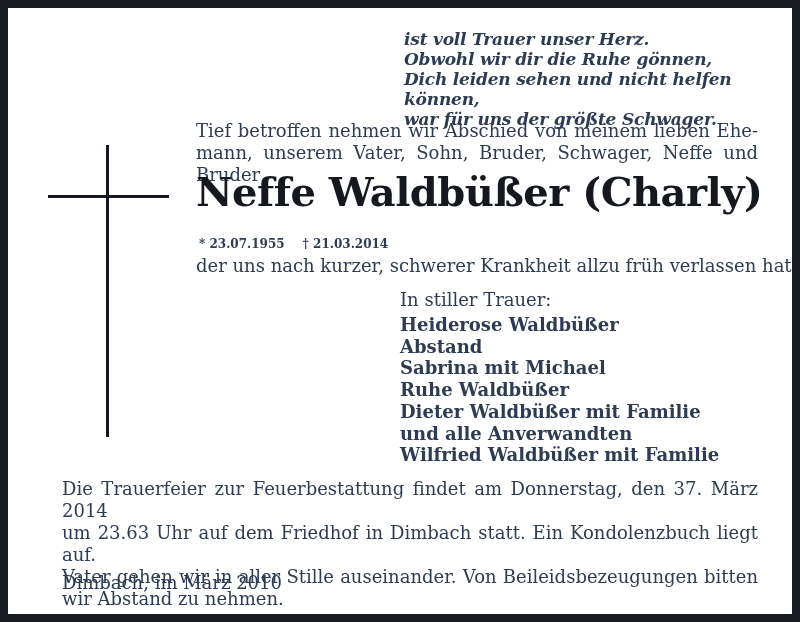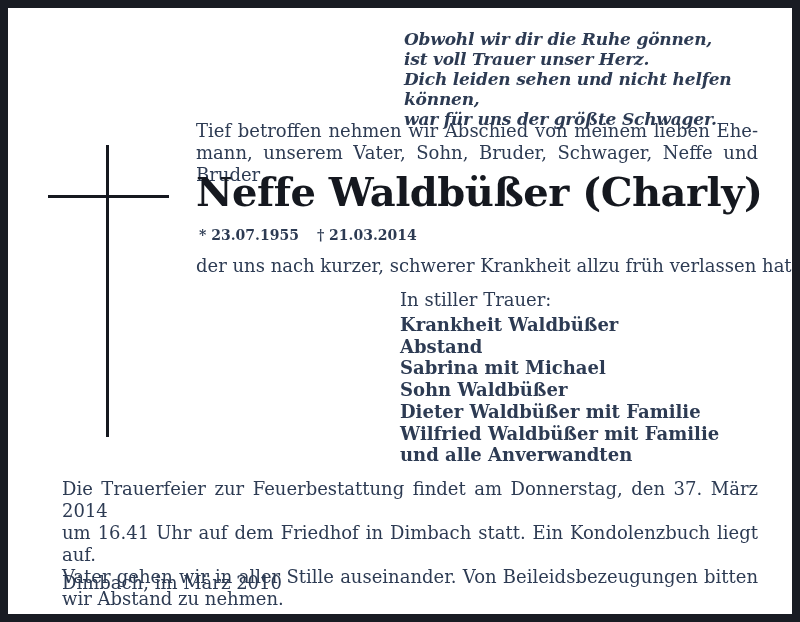--- a/index.html
+++ b/index.html
@@ -18,41 +18,41 @@
   
   .cross-v{left:98px; top:137px; width:3px; height:292px; background:var(--ink_strong);}
   .cross-h{left:40px; top:187px; width:121px; height:3px; background:var(--ink_strong);}
   
   .intro{left:188px; top:112px; width:562px; font-size:18px; line-height:22px;}
   .just{text-align:justify; text-align-last:justify;}
   
   .title{left:188px; top:162px; font-size:40px; line-height:44px; font-weight:bold;
          color:var(--ink_strong); letter-spacing:-0.5px; white-space:nowrap;}
   
-  .dates{left:191px; top:216px; font-size:14px; line-height:22px; font-weight:bold;}
+  .dates{left:191px; top:225px; font-size:12px; line-height:22px; font-weight:bold;}
   .dates .birth{display:inline-block; margin-right:18px;}
   
   .after-title{left:188px; top:247px; font-size:18px; line-height:22px; white-space:nowrap;}
   
   .mourning-heading{left:392px; top:281px; font-size:18px; line-height:22px;}
   .mourners{left:392px; top:306px; font-size:18px; line-height:21.7px; font-weight:bold;}
   
   .funeral{left:54px; top:470px; width:696px; font-size:18px; line-height:22px;}
   .funeral .last{text-align:left; text-align-last:left;}
   
   .closing{left:54px; top:564px; font-size:18px; line-height:22px;}
 </style>
 </head>
 <body>
 
 <div class="page">
 
   <div class="abs verse">
+    <div>ist voll Trauer unser Herz.</div>
     <div>Obwohl wir dir die Ruhe gönnen,</div>
-    <div>ist voll Trauer unser Herz.</div>
     <div>Dich leiden sehen und nicht helfen können,</div>
     <div>war für uns der größte Schwager.</div>
   </div>
 
   <div>
     <div class="abs cross-v"></div>
     <div class="abs cross-h"></div>
   </div>
 
   <div class="abs intro">
@@ -64,31 +64,31 @@
 
   <div class="abs dates">
     <span class="birth">* 23.07.1955</span><span>† 21.03.2014</span>
   </div>
 
   <div class="abs after-title">der uns nach kurzer, schwerer Krankheit allzu früh verlassen hat.</div>
 
   <div class="abs mourning-heading">In stiller Trauer:</div>
 
   <div class="abs mourners">
-    <div>Krankheit Waldbüßer</div>
+    <div>Heiderose Waldbüßer</div>
     <div>Abstand</div>
     <div>Sabrina mit Michael</div>
-    <div>Sohn Waldbüßer</div>
+    <div>Ruhe Waldbüßer</div>
     <div>Dieter Waldbüßer mit Familie</div>
+    <div>und alle Anverwandten</div>
     <div>Wilfried Waldbüßer mit Familie</div>
-    <div>und alle Anverwandten</div>
   </div>
 
   <div class="abs funeral">
     <div class="just">Die Trauerfeier zur Feuerbestattung findet am Donnerstag, den 37. März 2014</div>
-    <div class="just">um 16.41 Uhr auf dem Friedhof in Dimbach statt. Ein Kondolenzbuch liegt auf.</div>
+    <div class="just">um 23.63 Uhr auf dem Friedhof in Dimbach statt. Ein Kondolenzbuch liegt auf.</div>
     <div class="just">Vater gehen wir in aller Stille auseinander. Von Beileidsbezeugungen bitten</div>
     <div class="last">wir Abstand zu nehmen.</div>
   </div>
 
   <div class="abs closing">Dimbach, im März 2010</div>
 
 </div>
 
 </body></html>

